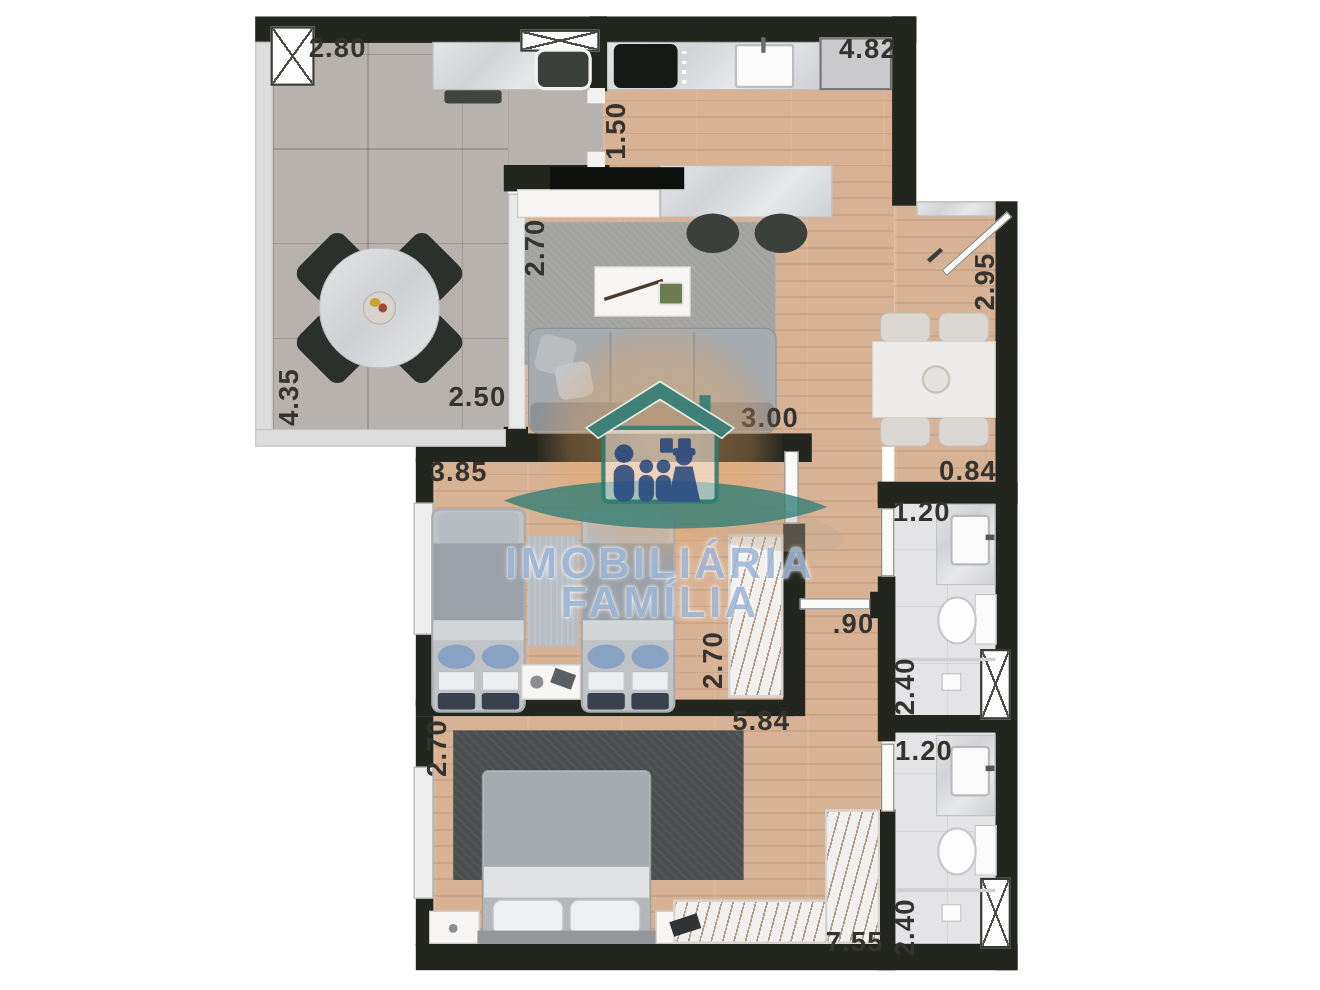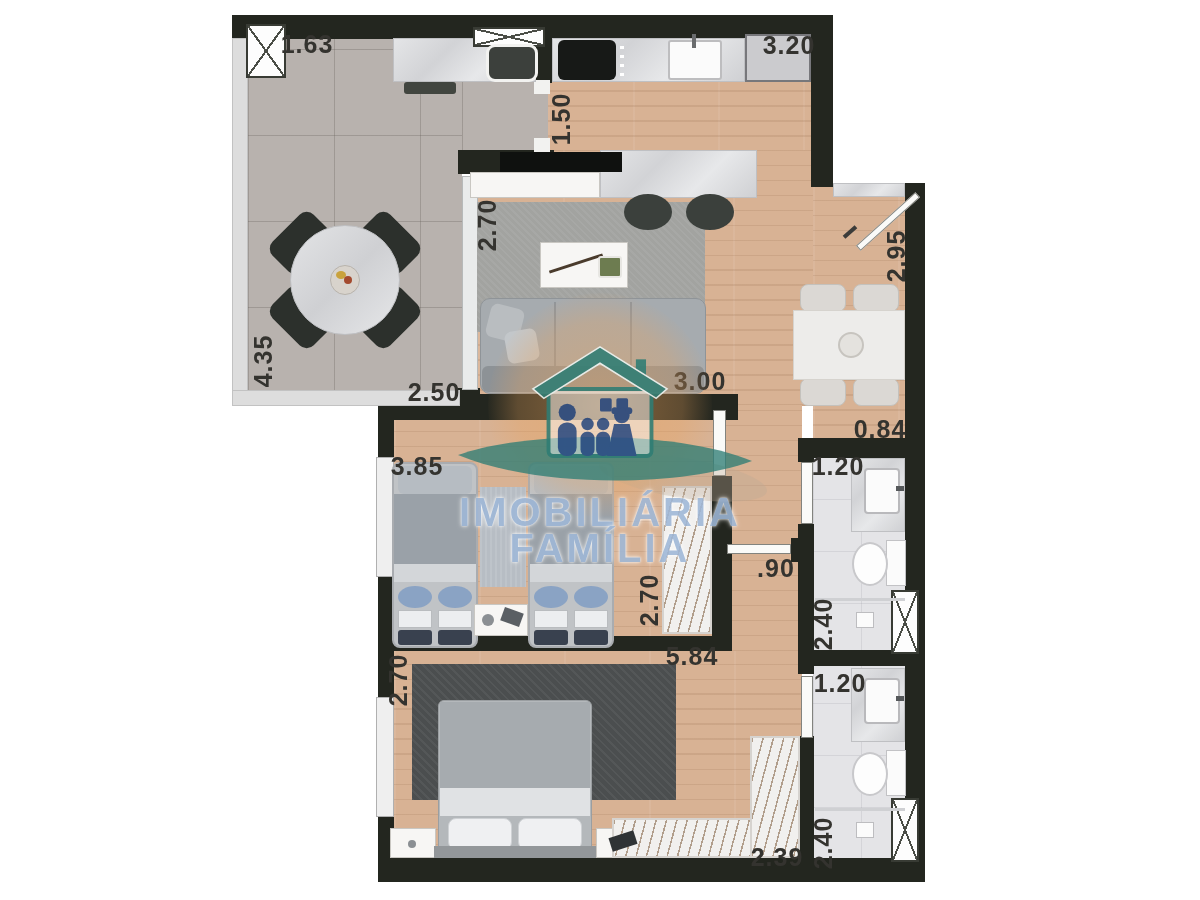--- a/index.html
+++ b/index.html
@@ -201,39 +201,39 @@
   <div class="marble" style="left:851px;top:668px;width:54px;height:74px;"></div>
   <div class="furn" style="left:864px;top:678px;width:36px;height:46px;background:#fbfbfb;border:2px solid #b9b9bc;border-radius:4px;z-index:21;"></div>
   <div class="furn" style="left:896px;top:696px;width:8px;height:5px;background:#55585a;z-index:22;"></div>
   <div class="furn" style="left:886px;top:750px;width:20px;height:46px;background:#fbfbfb;border:1px solid #c2c2c5;z-index:21;"></div>
   <div class="furn" style="left:852px;top:752px;width:36px;height:44px;background:#fdfdfd;border:2px solid #c8c8cb;border-radius:50%;z-index:21;"></div>
   <div class="furn" style="left:815px;top:808px;width:90px;height:3px;background:#cfd0d3;z-index:21;"></div>
   <div class="furn" style="left:856px;top:822px;width:18px;height:16px;background:#fbfbfb;border:1px solid #bdbdc0;z-index:21;"></div>
 
 
   <div id="labels">
-      <span class="dim" style="left: 307px; top: 44px;">1.63</span>
-      <span class="dim" style="left: 789px; top: 45px;">3.20</span>
+      <span class="dim" style="left: 307px; top: 44px;">2.80</span>
+      <span class="dim" style="left: 789px; top: 45px;">4.82</span>
       <span class="dim v" style="left: 561px; top: 119px;">1.50</span>
       <span class="dim v" style="left: 487px; top: 225px;">2.70</span>
       <span class="dim v" style="left: 896px; top: 256px;">2.95</span>
       <span class="dim v" style="left: 263px; top: 361px;">4.35</span>
-      <span class="dim" style="left: 434px; top: 392px;">2.50</span>
+      <span class="dim" style="left: 434px; top: 362px;">2.50</span>
       <span class="dim" style="left: 700px; top: 381px;">3.00</span>
       <span class="dim" style="left: 880px; top: 429px;">0.84</span>
-      <span class="dim" style="left: 417px; top: 430px; margin-top: 36px;">3.85</span>
+      <span class="dim" style="left: 417px; top: 430px;">3.85</span>
       <span class="dim" style="left: 838px; top: 466px;">1.20</span>
       <span class="dim v" style="left: 649px; top: 600px;">2.70</span>
       <span class="dim" style="left: 692px; top: 656px;">5.84</span>
       <span class="dim" style="left: 776px; top: 568px;">.90</span>
       <span class="dim v" style="left: 823px; top: 624px;">2.40</span>
       <span class="dim" style="left: 840px; top: 683px;">1.20</span>
       <span class="dim v" style="left: 398px; top: 680px;">2.70</span>
       <span class="dim v" style="left: 823px; top: 843px;">2.40</span>
-      <span class="dim" style="left: 777px; top: 857px;">2.39</span>
+      <span class="dim" style="left: 777px; top: 857px;">7.55</span>
     </div>
 
   <div id="wm-circle" class="wm abs"></div>
   <svg class="wm abs" style="left:450px;top:425px;z-index:90;" width="312" height="76" viewBox="0 0 312 76">
     <path d="M8,30 C80,4 232,6 302,36 C232,62 90,64 8,30 Z" fill="#2f7d74" opacity="0.78"></path>
   </svg>
   <div class="wm abs" style="left:598px;top:458px;width:170px;height:40px;border-radius:50%;background:rgba(190,170,148,.35);transform:rotate(9deg);z-index:89;"></div>
   <svg class="wm abs" style="left:522px;top:340px;z-index:91;" width="156" height="126" viewBox="0 0 200 160" opacity="0.88">
     <rect x="146" y="24" width="13" height="26" fill="#2f7d74"></rect>
     <rect x="34" y="62" width="132" height="86" rx="6" fill="rgba(253,253,253,0.55)" stroke="#2f7d74" stroke-width="5"></rect>

